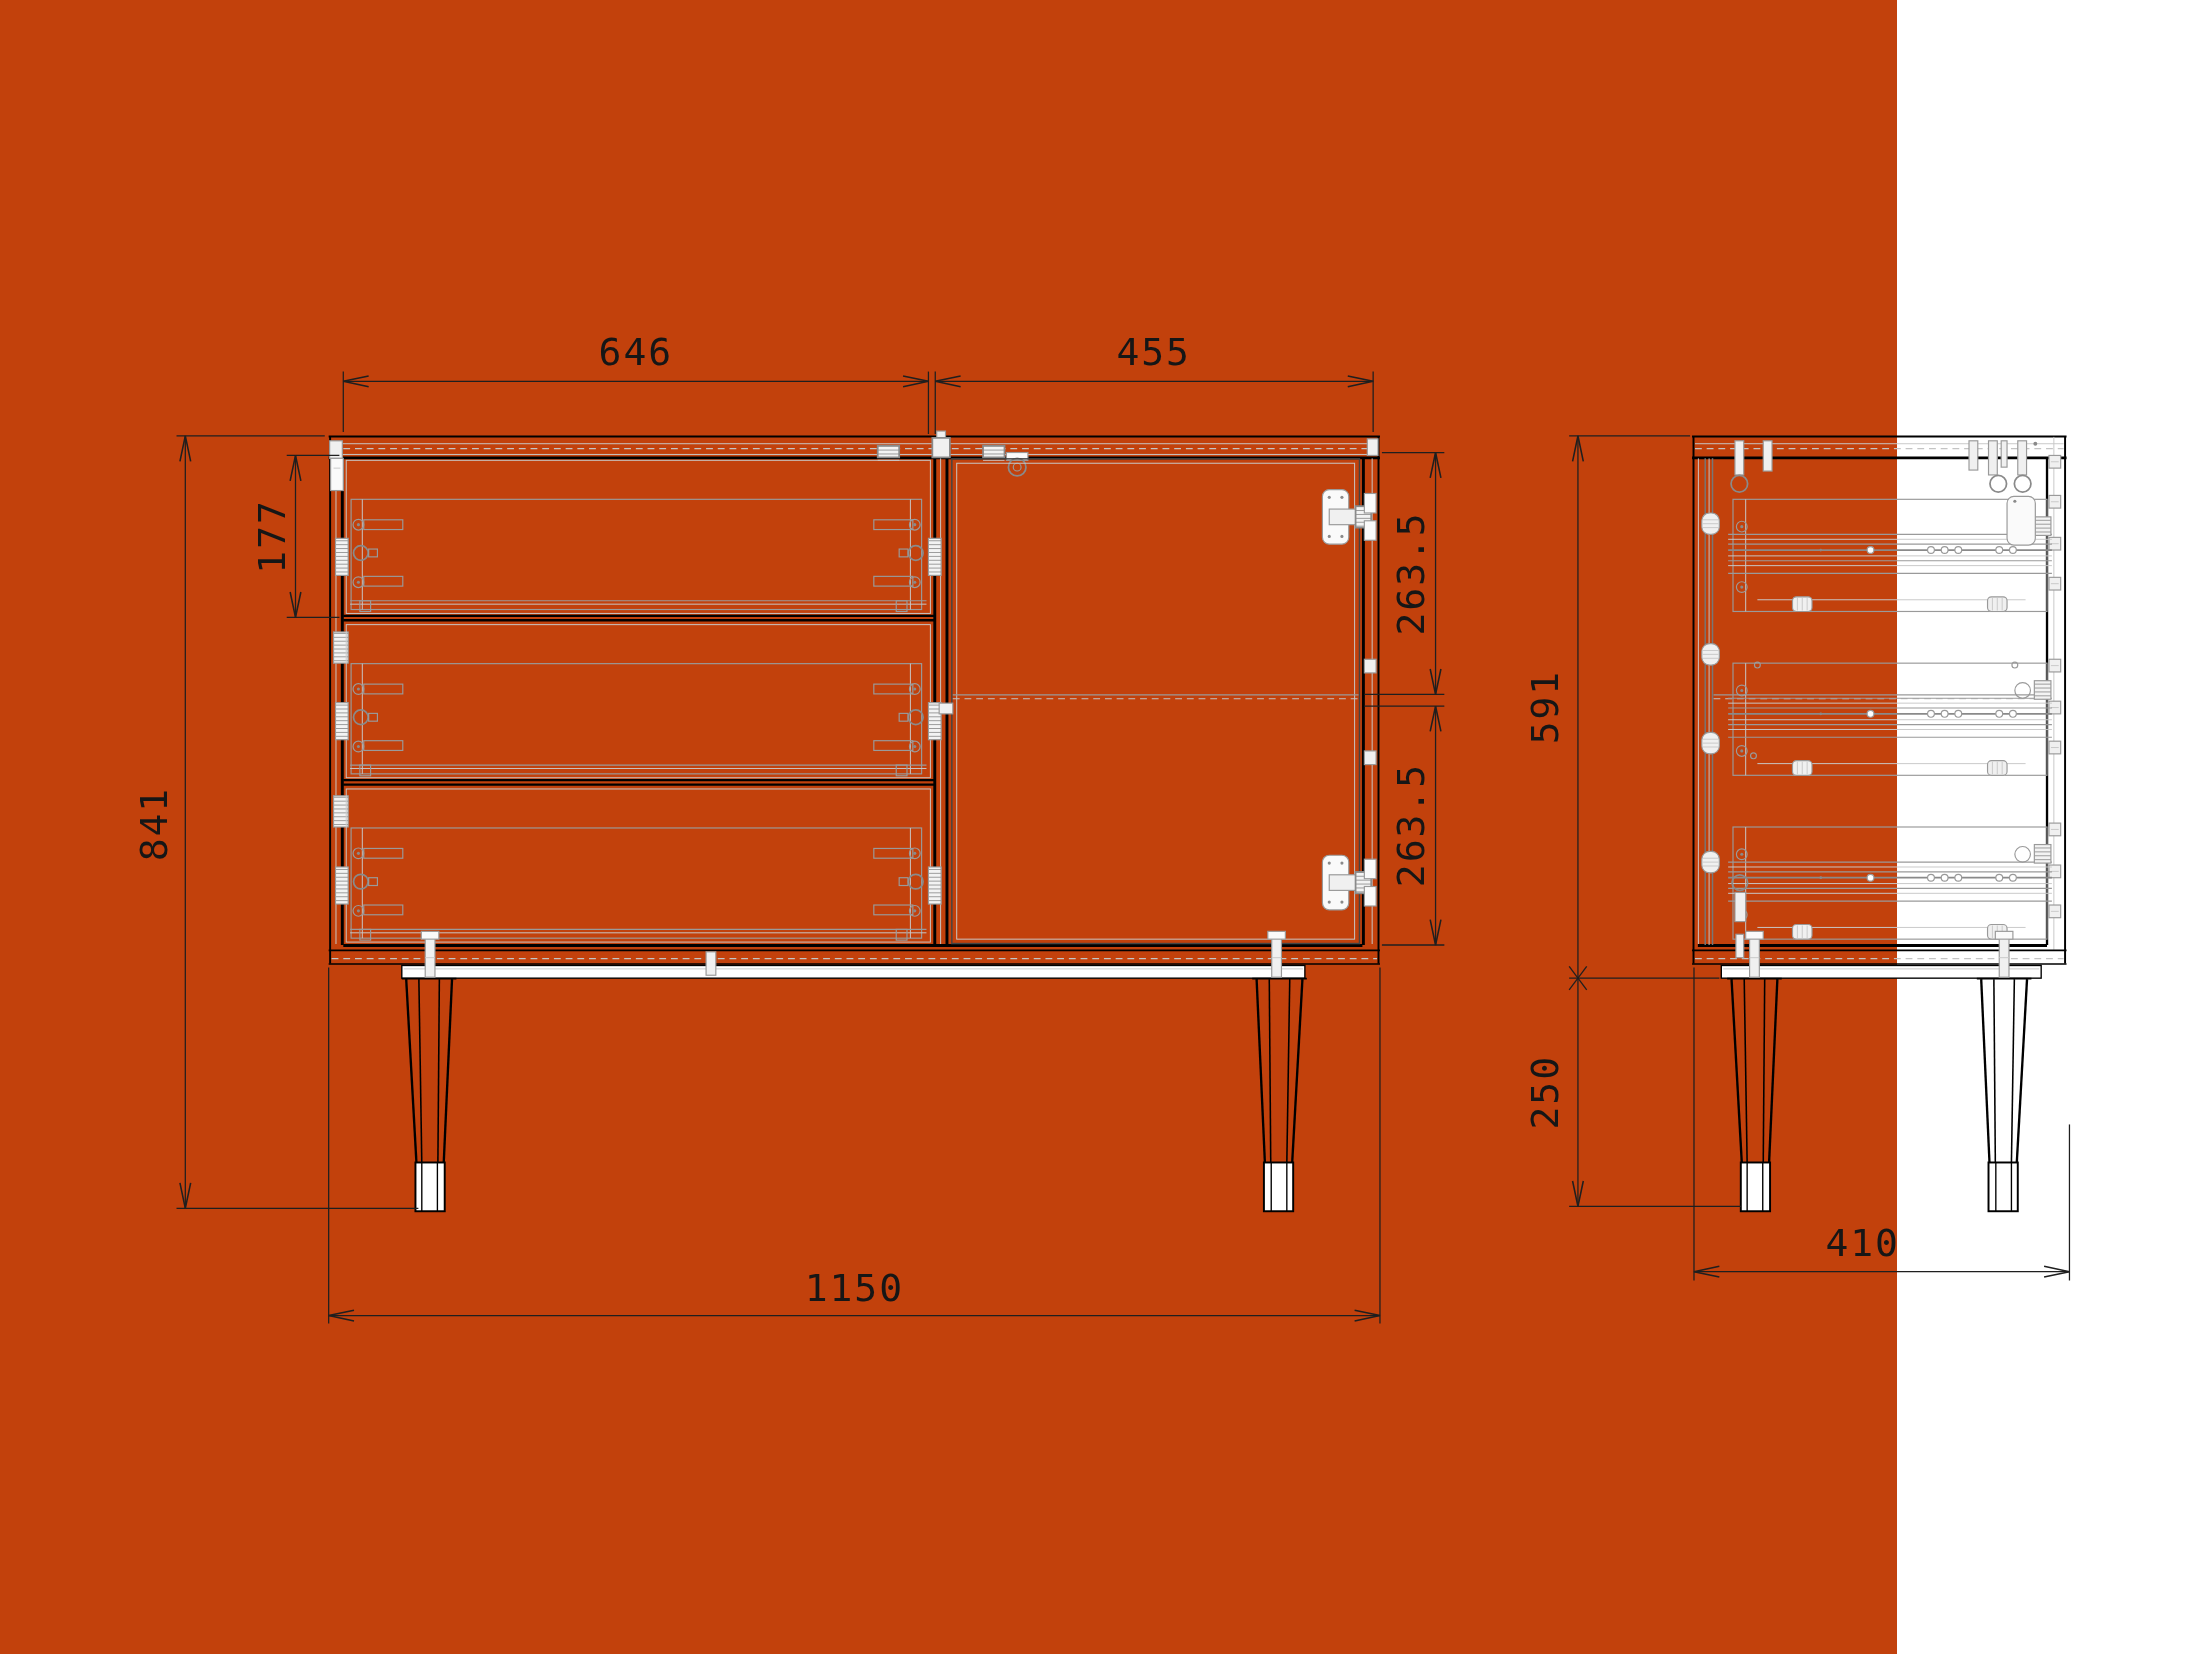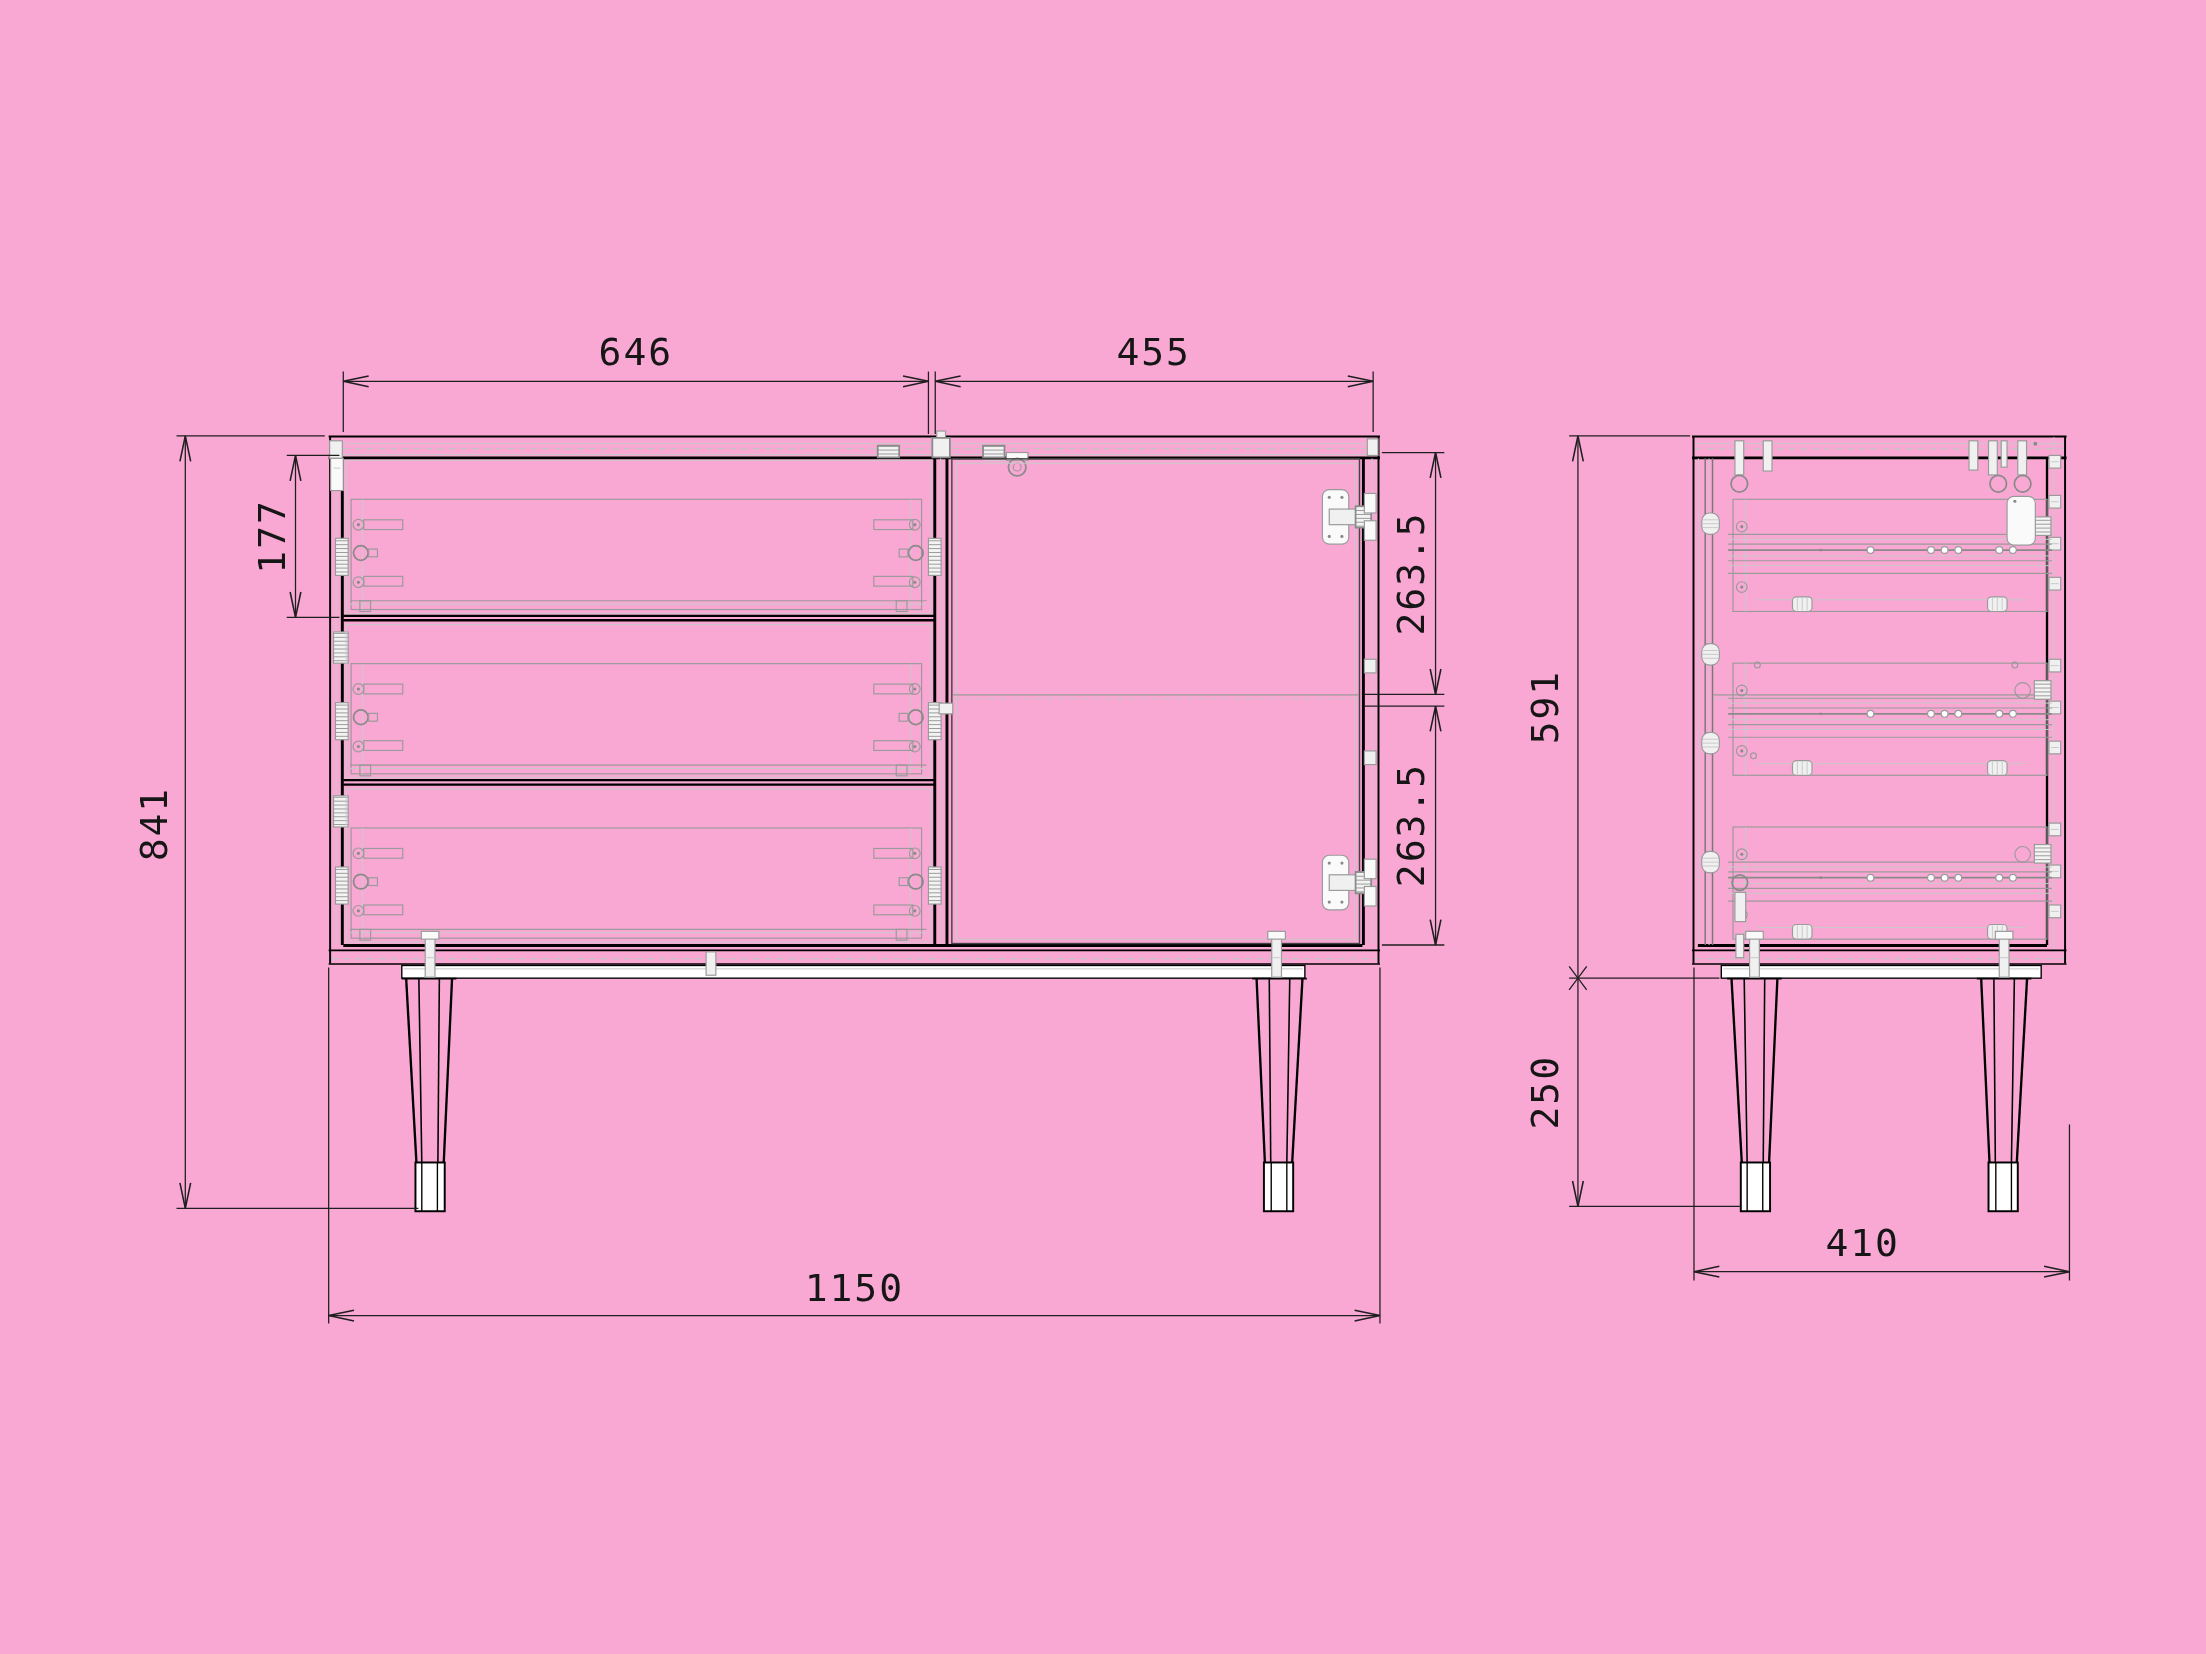--- a/index.html
+++ b/index.html
@@ -1,16 +1,16 @@
 <!DOCTYPE html>
 <html><head>
 <meta charset="utf-8">
 <style>
   html,body { margin:0; padding:0; background:#ffffff; }
-  .canvas { width:2206px; height:1654px; background:#f9a8d4; position:relative; }
+  .canvas { width:1897px; height:1654px; background:#c2410c; position:relative; }
   svg { display:block; }
   svg line, svg rect, svg circle, svg path, svg ellipse { fill:none; }
   svg .k  { stroke:#000000; }
   svg .w3 { stroke-width:3; }
   svg .w25{ stroke-width:2.4; }
   svg .w2 { stroke-width:2; }
   svg .w16{ stroke-width:1.6; }
   svg .w14{ stroke-width:1.4; }
   svg .g  { stroke:#9a9a9a; stroke-width:1.2; }
   svg .g2 { stroke:#8a8a8a; stroke-width:1.8; }

